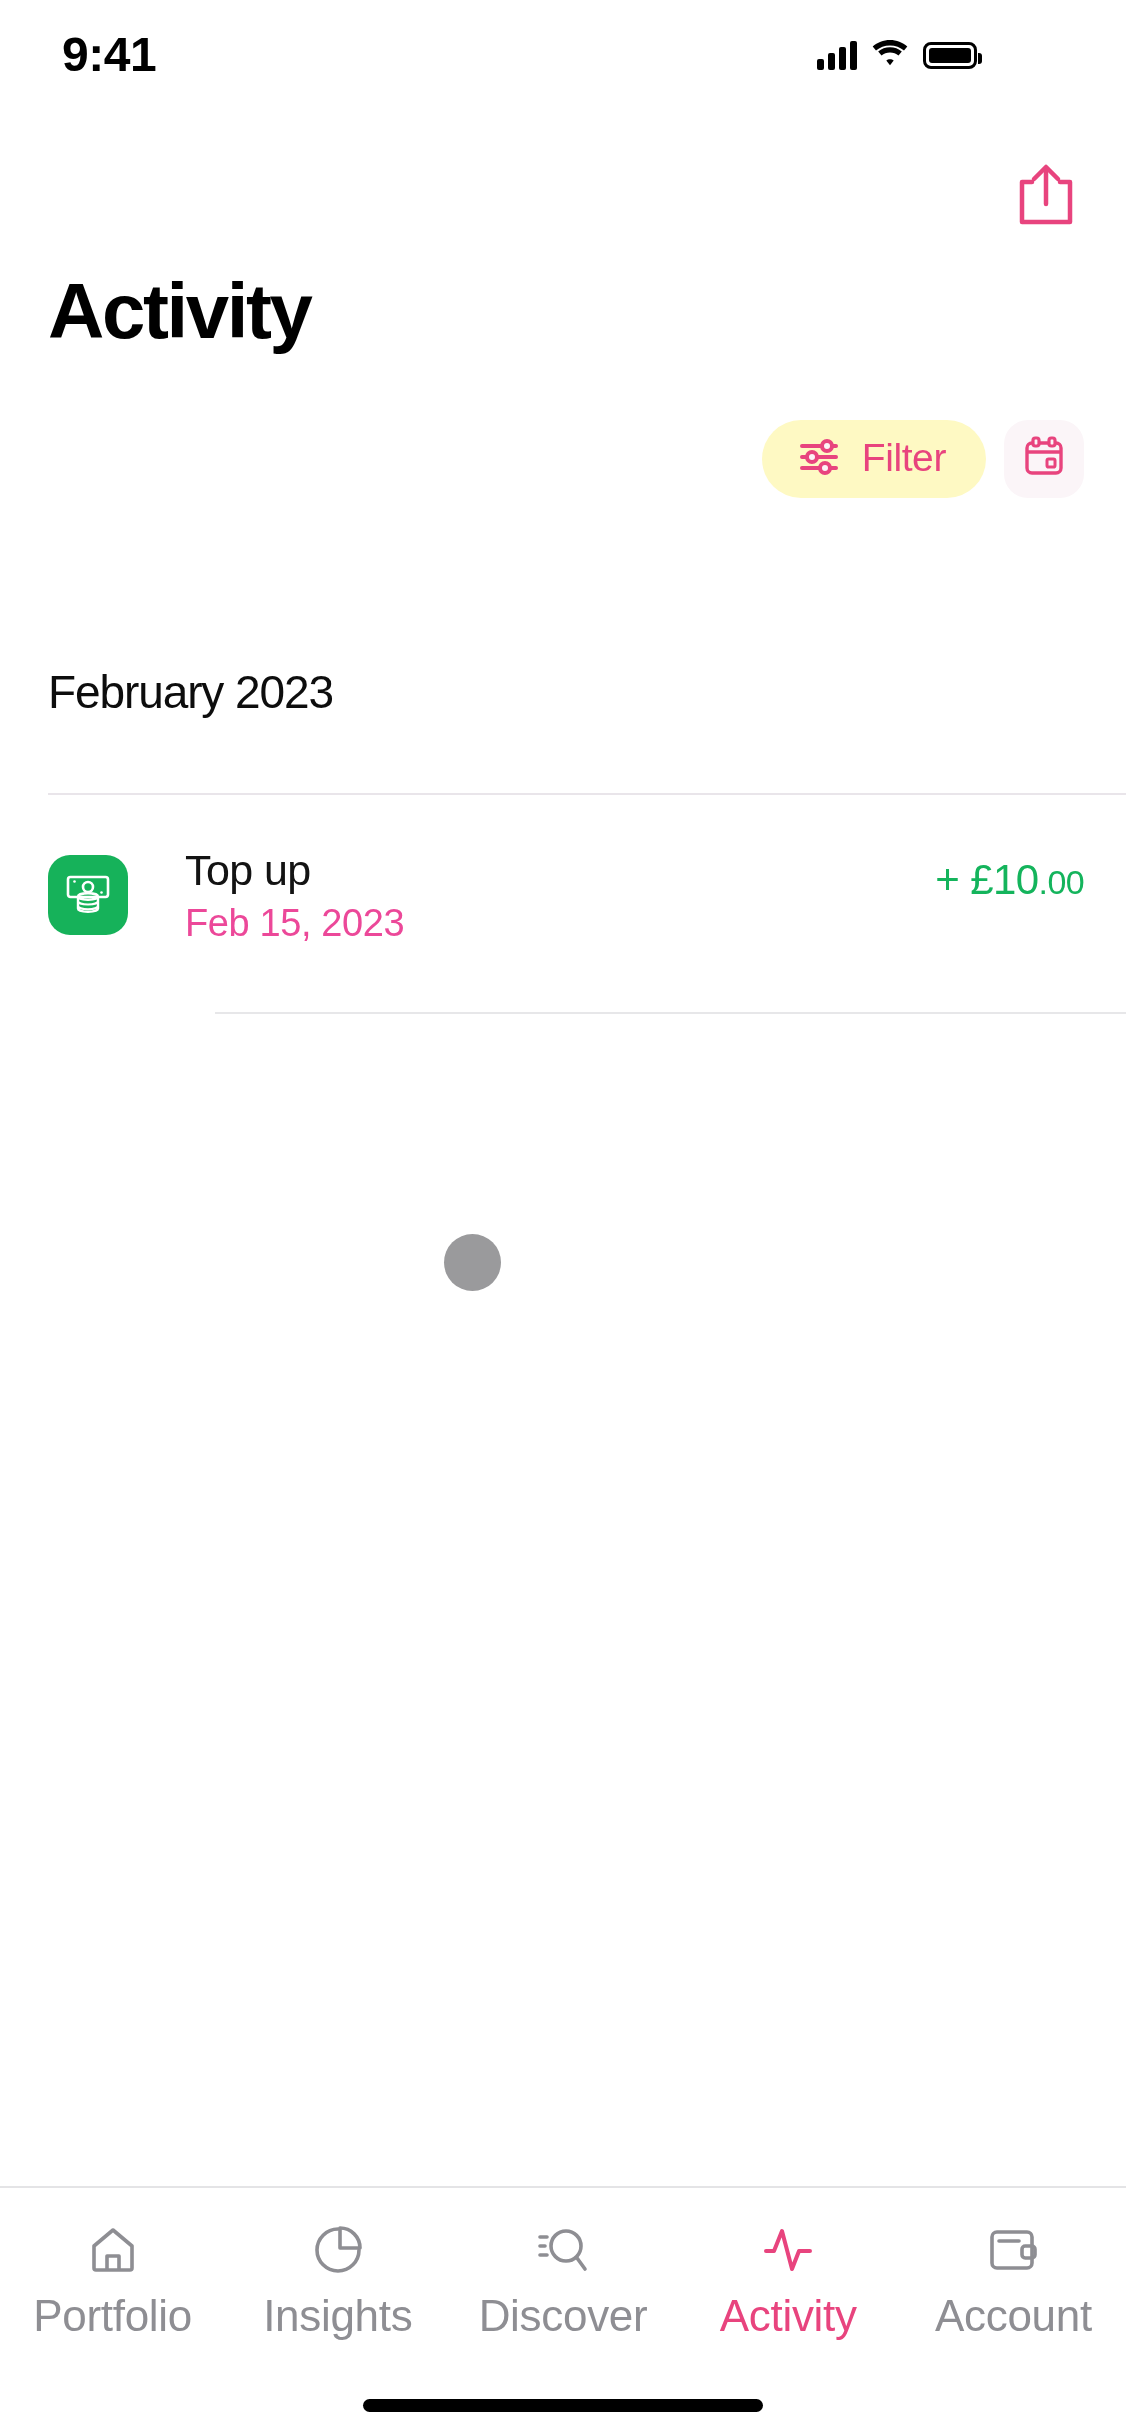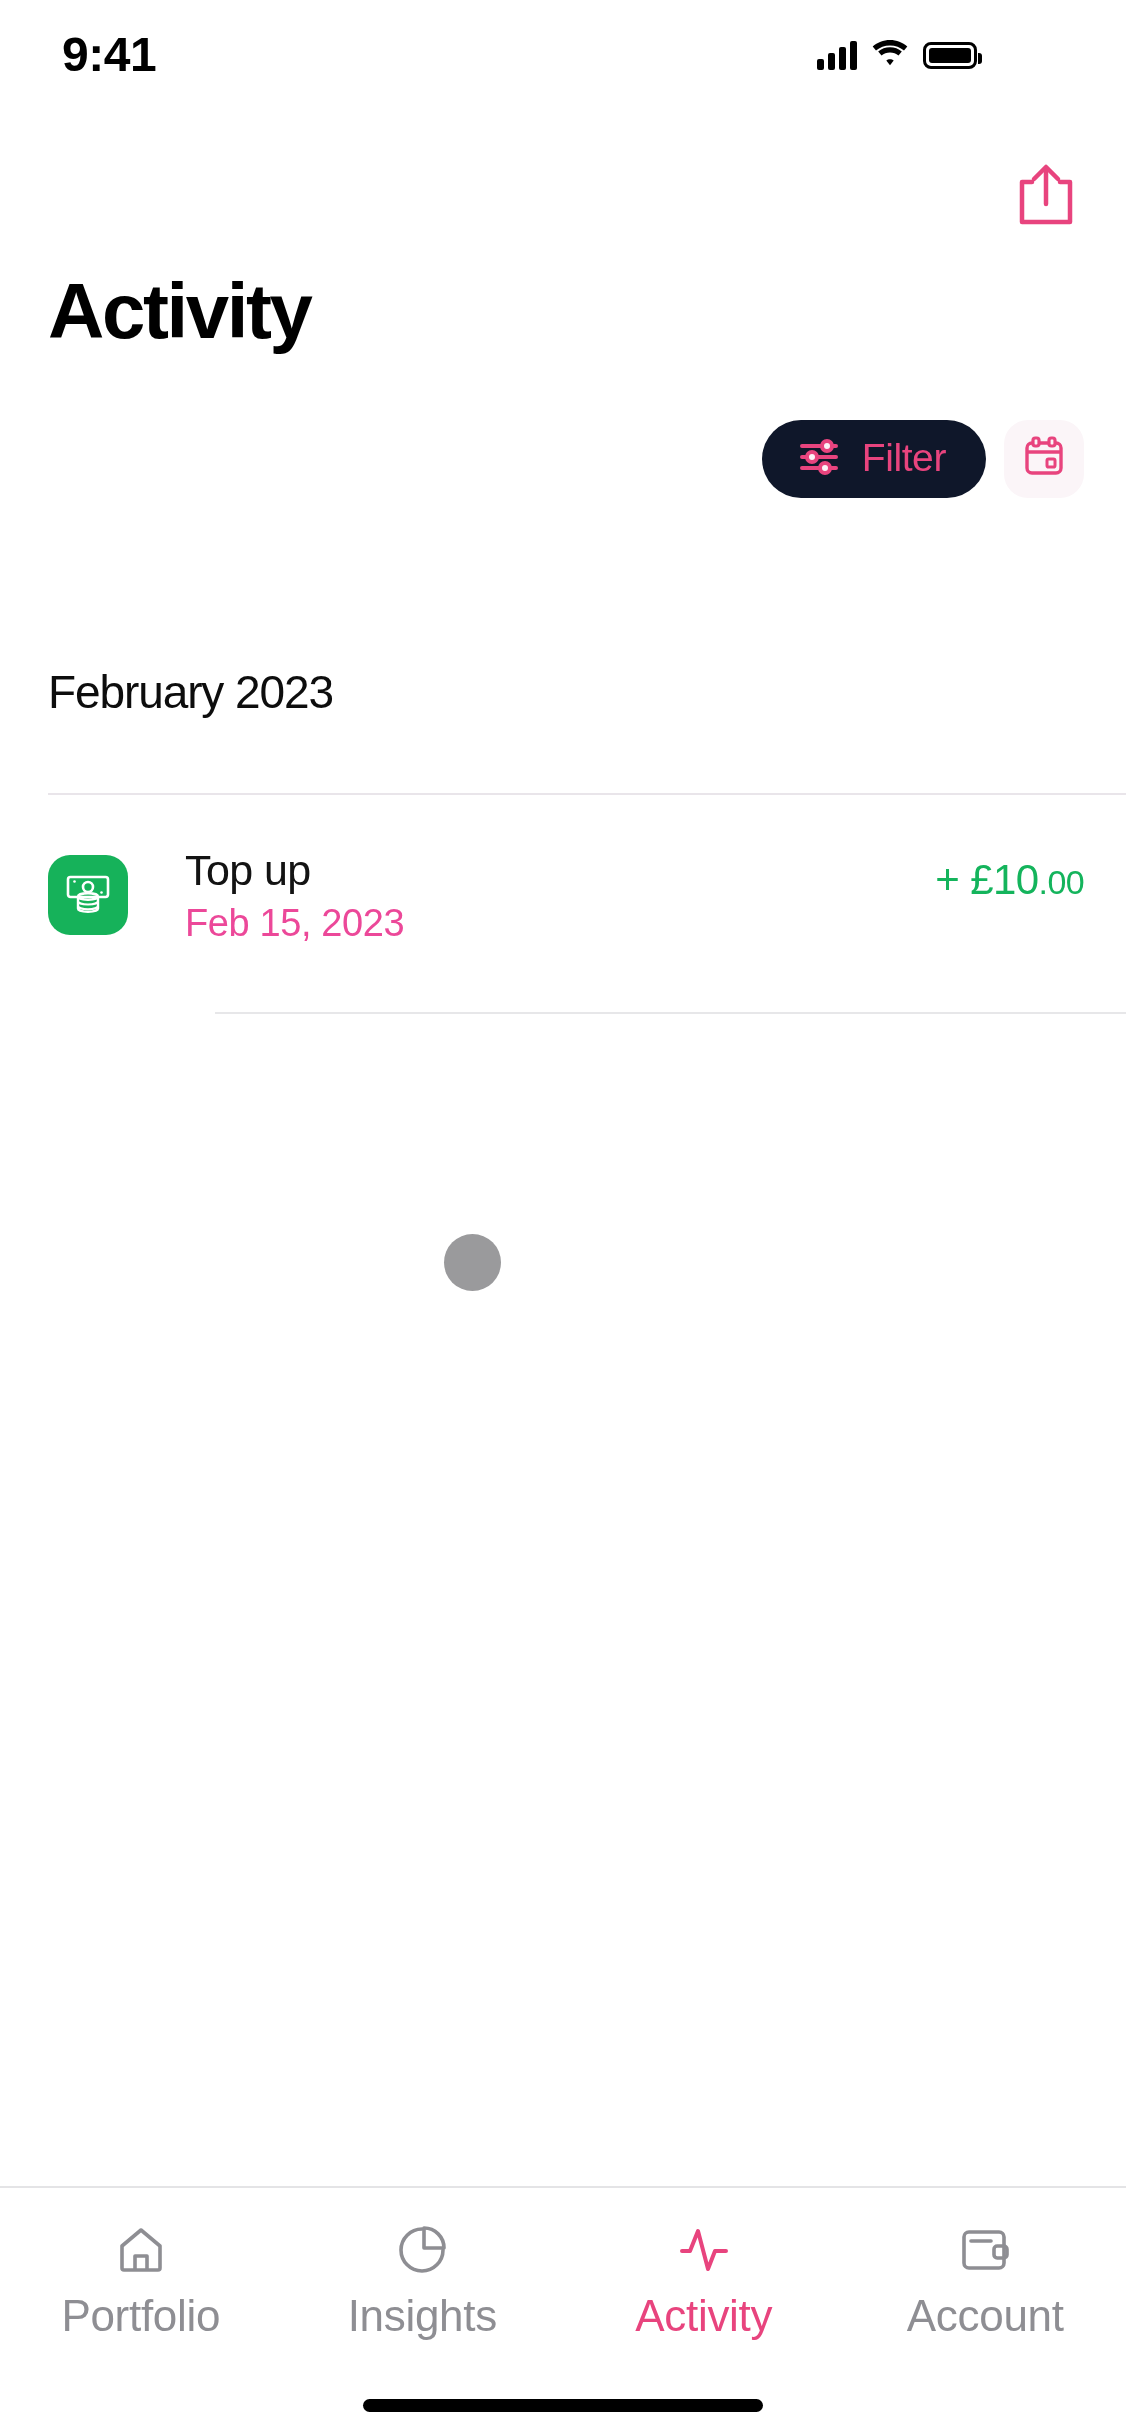--- a/index.html
+++ b/index.html
@@ -105,21 +105,21 @@
     align-items: center;
     gap: 18px;
   }
   .filter-pill {
     display: flex;
     align-items: center;
     gap: 22px;
     height: 78px;
     padding: 0 40px 0 36px;
     border-radius: 39px;
-    background: #0f172a;
+    background: #fef9c3;
     color: #e8447e;
     text-align: center;
   }
   .filter-label {
     font-size: 39px;
     font-weight: 400;
     letter-spacing: -0.4px;
     color: #e8447e;
     line-height: 1;
     padding-bottom: 3px;
@@ -386,20 +386,30 @@
       <span class="tab-icon">
         <svg width="52" height="52" viewBox="0 0 52 52" fill="none">
           <path d="M26 5a21 21 0 1 0 21 21" stroke="#8e8e93" stroke-width="3.6" stroke-linecap="round"></path>
           <path d="M28 4v20h20" stroke="#8e8e93" stroke-width="3.6" stroke-linejoin="round"></path>
           <path d="M28 4a20 20 0 0 1 20 20" stroke="#8e8e93" stroke-width="3.6" stroke-linecap="round"></path>
         </svg>
       </span>
       <span class="tab-label">Insights</span>
     </div>
 
+    <div class="tab">
+      <span class="tab-icon">
+        <svg width="54" height="52" viewBox="0 0 54 52" fill="none">
+          <circle cx="30" cy="22" r="15" stroke="#8e8e93" stroke-width="3.6"></circle>
+          <path d="M41 34l8 11" stroke="#8e8e93" stroke-width="3.6" stroke-linecap="round"></path>
+          <path d="M4 13h7M4 22h5M4 31h7" stroke="#8e8e93" stroke-width="3.6" stroke-linecap="round"></path>
+        </svg>
+      </span>
+      <span class="tab-label">Discover</span>
+    </div>
 
     <div class="tab active">
       <span class="tab-icon">
         <svg width="54" height="52" viewBox="0 0 54 52" fill="none">
           <path d="M5 27h8l8-20 10 38 7-18h11" stroke="#e8447e" stroke-width="4" stroke-linecap="round" stroke-linejoin="round"></path>
         </svg>
       </span>
       <span class="tab-label">Activity</span>
     </div>
 

